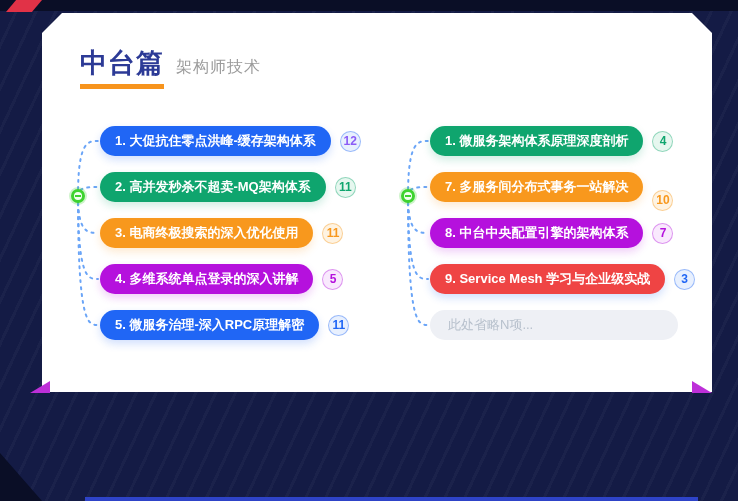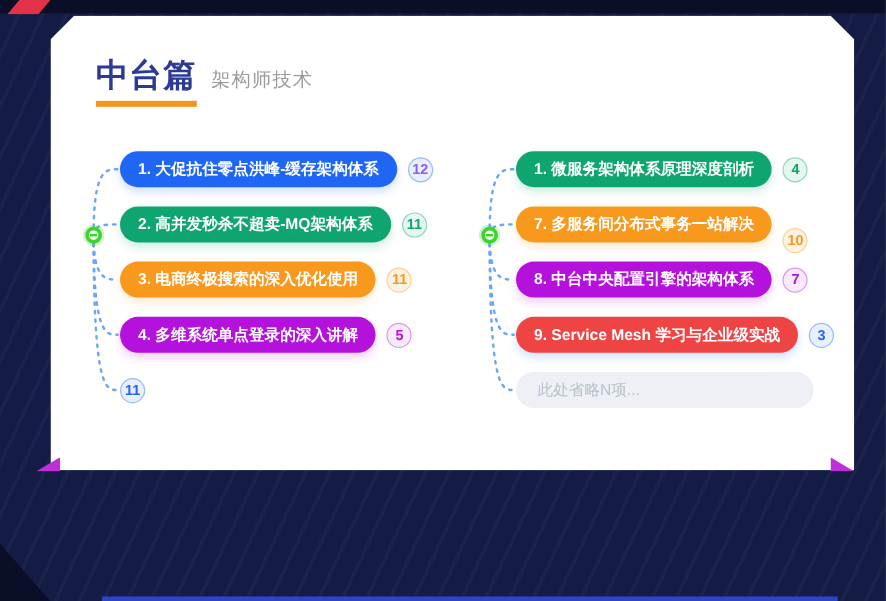--- a/index.html
+++ b/index.html
@@ -118,20 +118,21 @@
         </div>
         <div class="row">
           <div class="pill" style="background: rgb(248, 152, 29); box-shadow: rgba(248, 152, 29, 0.2) 0px 4px 8px;">3. 电商终极搜索的深入优化使用</div>
           <div class="badge" style="color: rgb(248, 152, 29); border-color: rgba(248, 152, 29, 0.4); background: rgb(254, 243, 226);">11</div>
         </div>
         <div class="row">
           <div class="pill" style="background: rgb(181, 17, 221); box-shadow: rgba(181, 17, 221, 0.2) 0px 4px 8px;">4. 多维系统单点登录的深入讲解</div>
           <div class="badge" style="color: rgb(181, 17, 221); border-color: rgba(181, 17, 221, 0.4); background: rgb(249, 233, 253);">5</div>
         </div>
         <div class="row">
+          <div class="pill" style="background: rgb(32, 102, 245); box-shadow: rgba(32, 102, 245, 0.2) 0px 4px 8px;">5. 微服务治理-深入RPC原理解密</div>
           <div class="badge" style="color: rgb(32, 102, 245); border-color: rgba(32, 102, 245, 0.4); background: rgb(232, 240, 254);">11</div>
         </div>
       </div>
     <div class="col col-right">
         <div class="row">
           <div class="pill" style="background: rgb(15, 165, 110); box-shadow: rgba(15, 165, 110, 0.2) 0px 4px 8px;">1. 微服务架构体系原理深度剖析</div>
           <div class="badge" style="color: rgb(15, 165, 110); border-color: rgba(15, 165, 110, 0.4); background: rgb(230, 247, 239);">4</div>
         </div>
         <div class="row">
           <div class="pill" style="background: rgb(248, 152, 29); box-shadow: rgba(248, 152, 29, 0.2) 0px 4px 8px;">7. 多服务间分布式事务一站解决</div>

